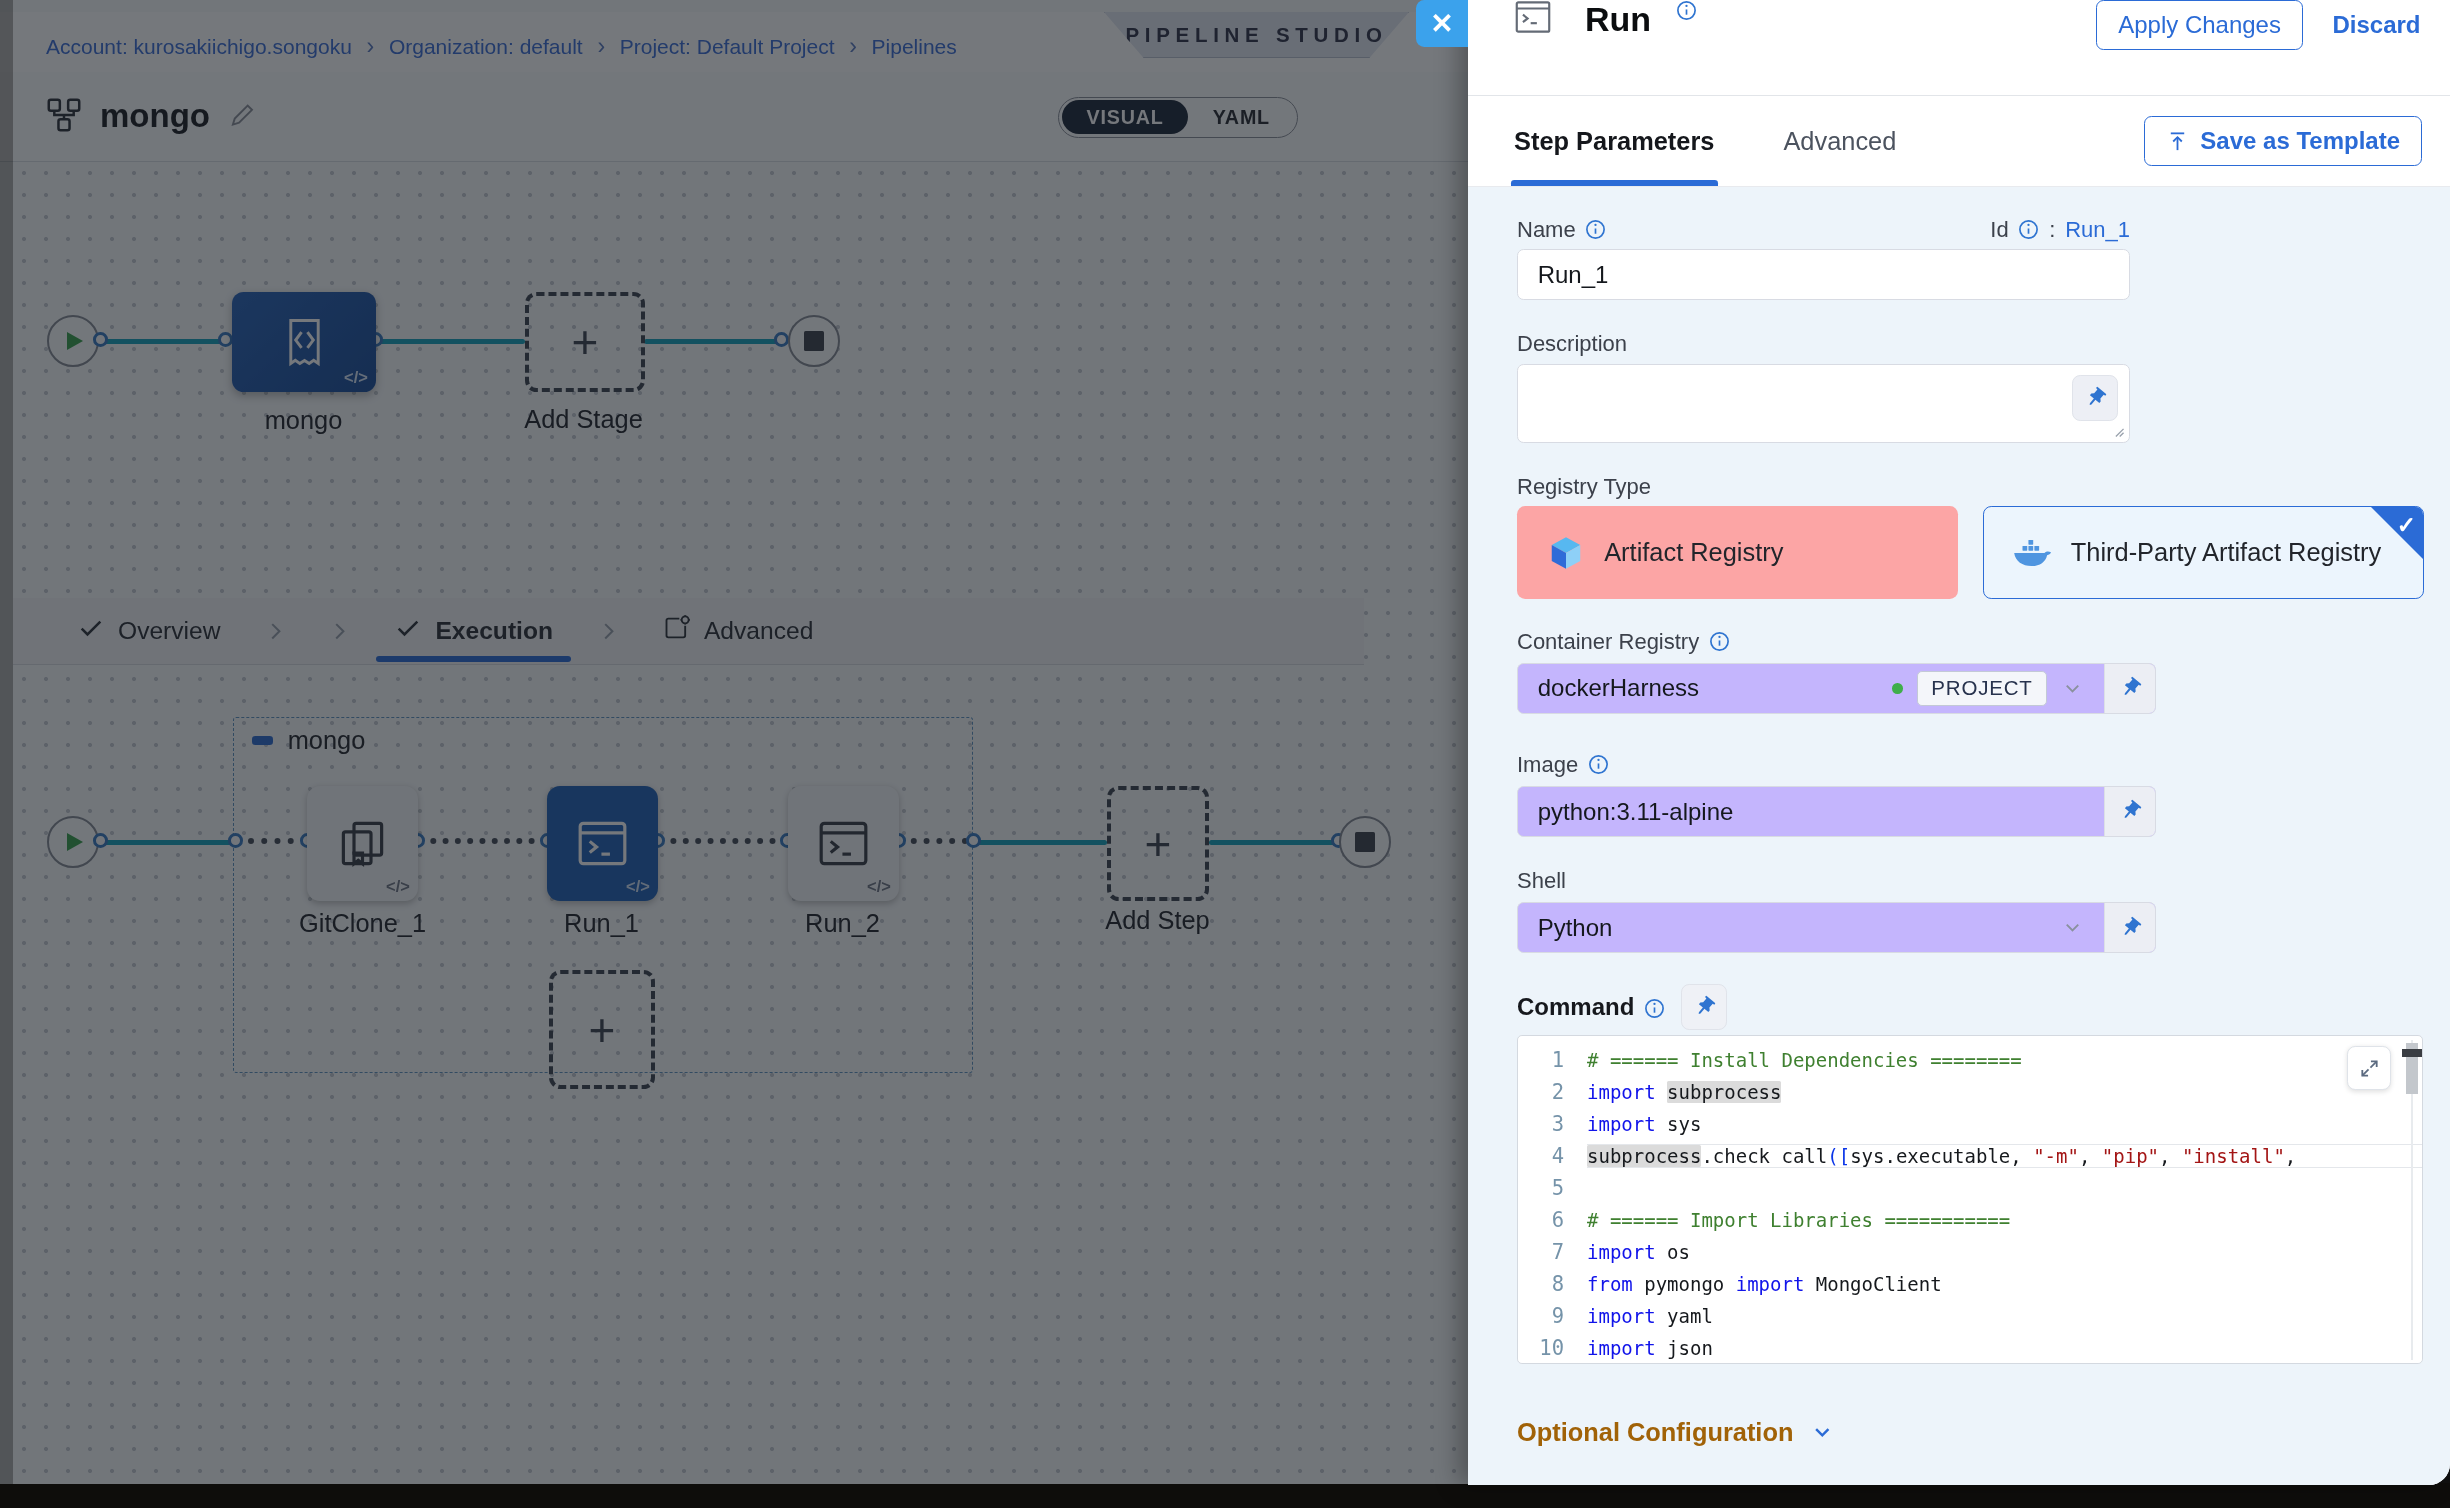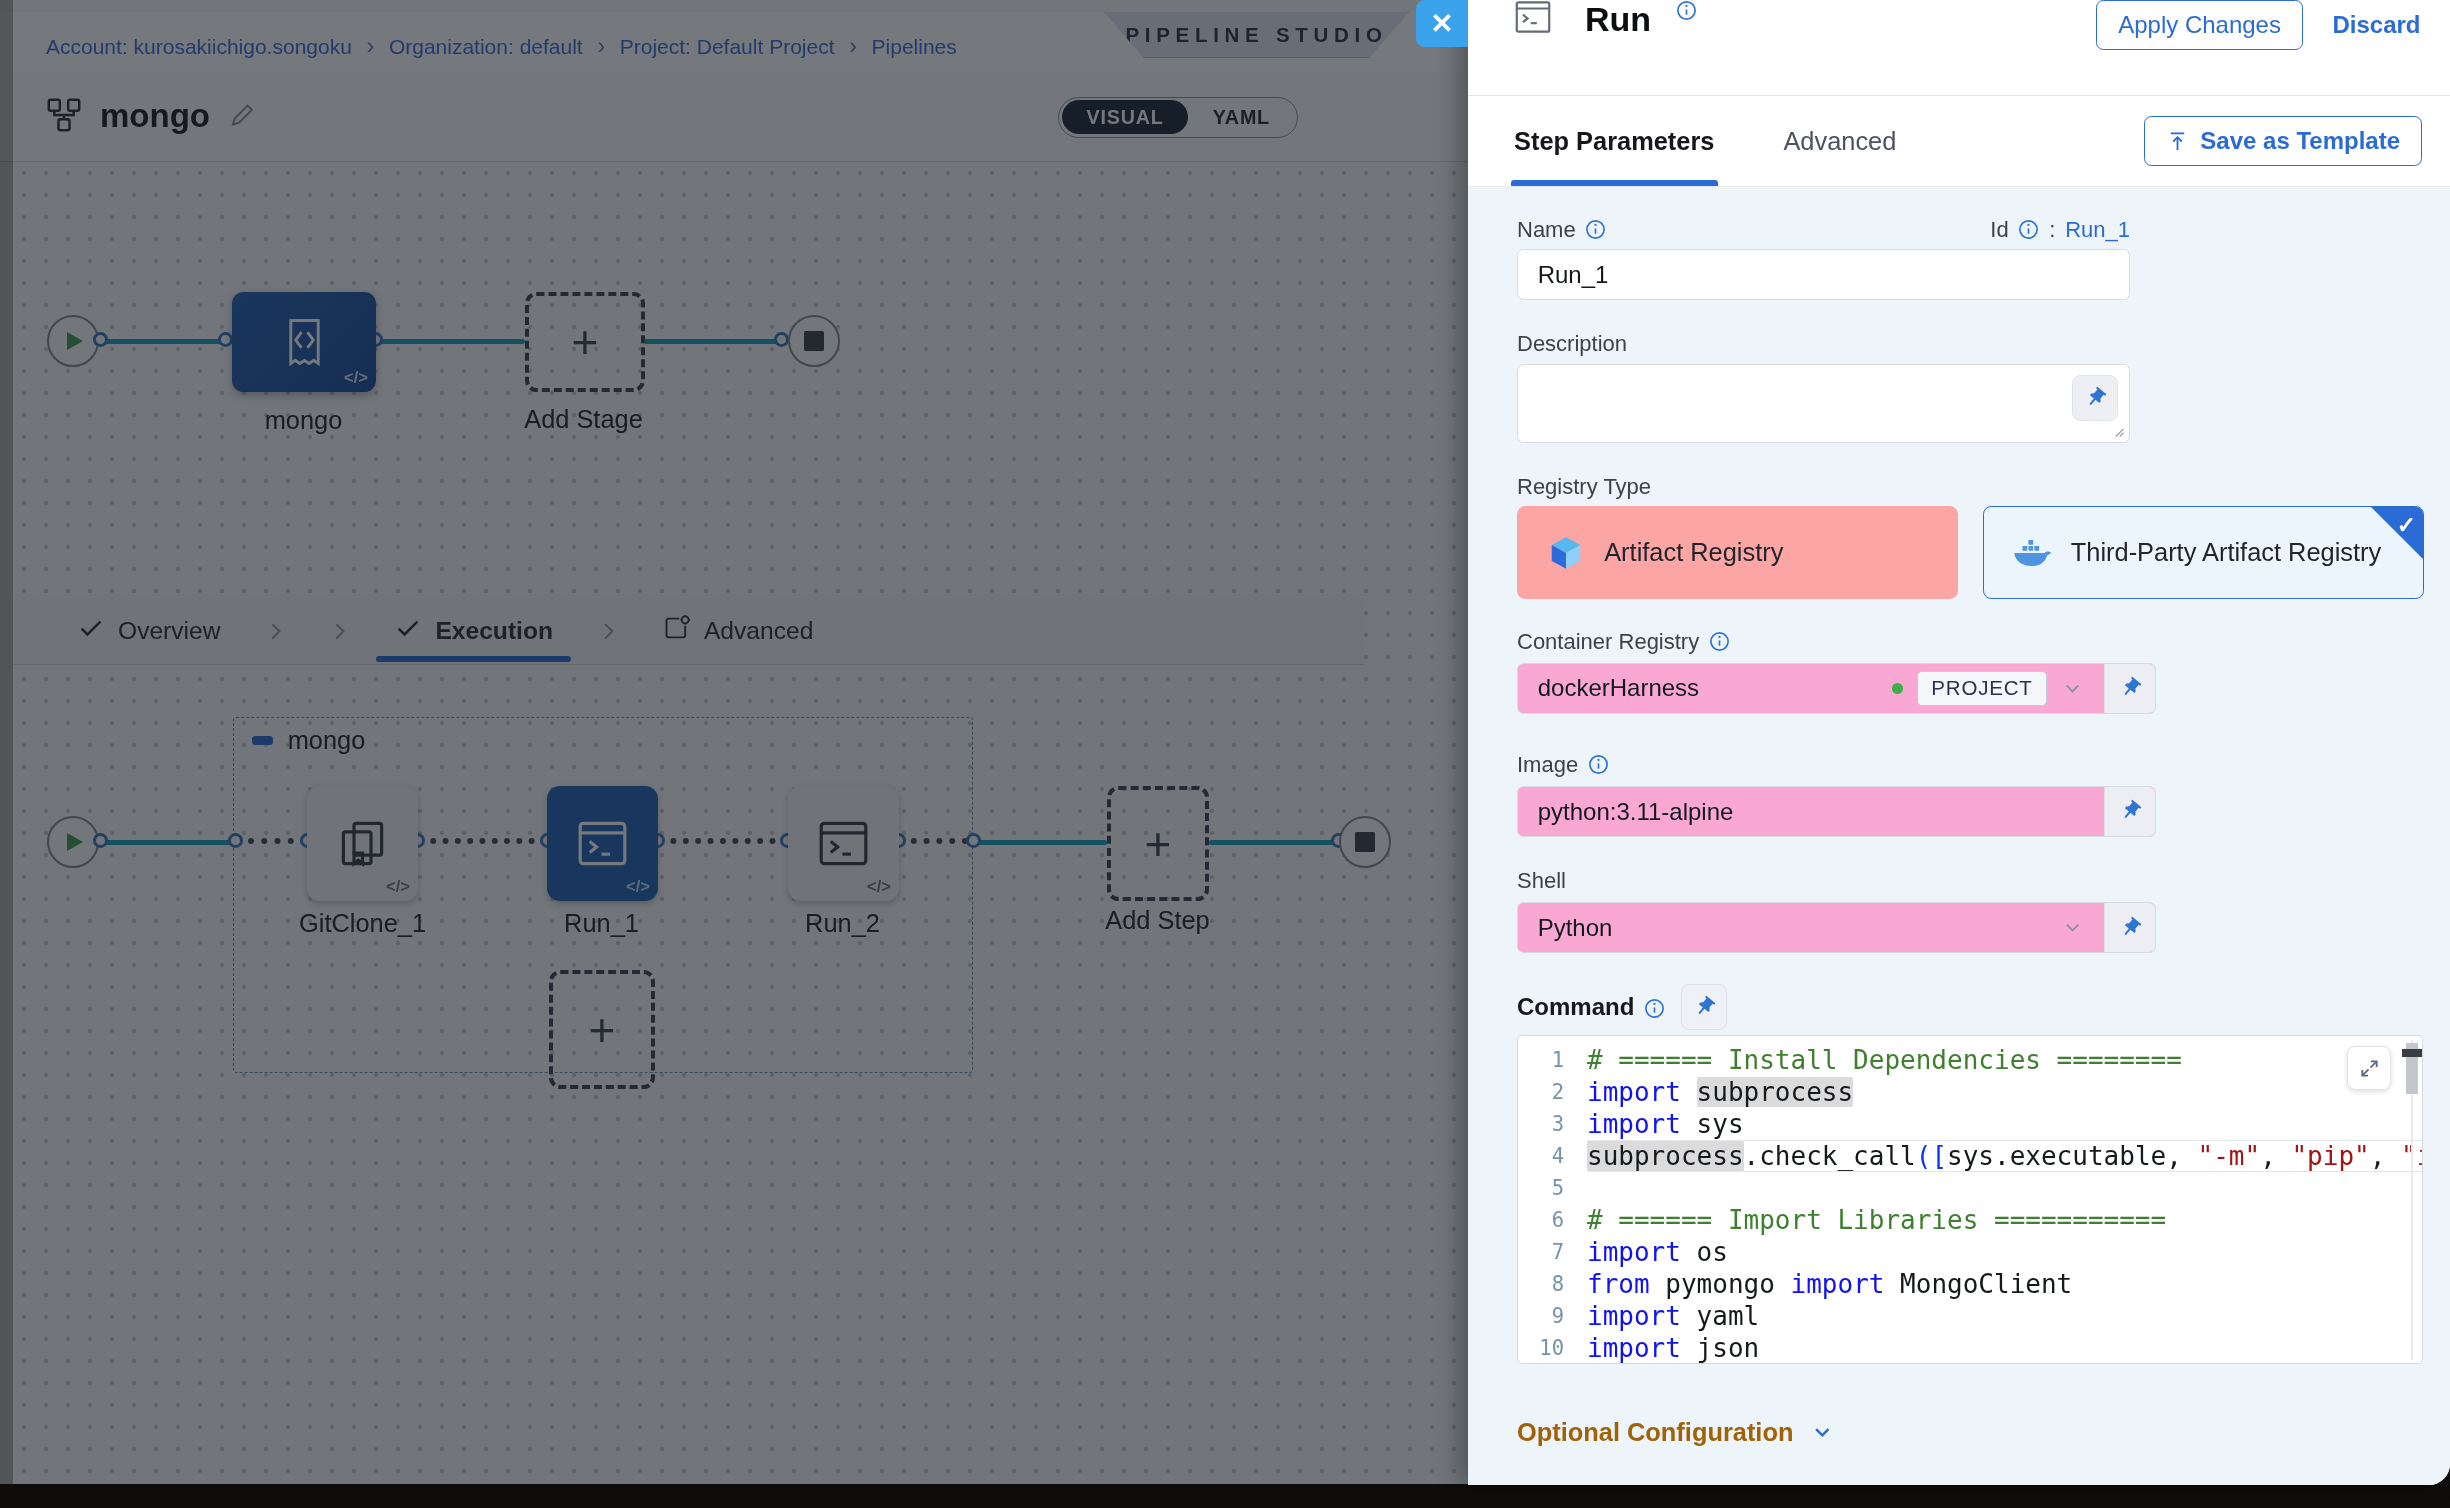--- a/index.html
+++ b/index.html
@@ -109,38 +109,38 @@
   .mt38 { margin-top:31px; } .mt36 { margin-top:29.5px; } .mt46 { margin-top:38px; }
 
   .cards { display:flex; gap:24.6px; margin-top:6.6px; }
   .reg-card { width:441px; height:93px; border-radius:8.2px; display:flex; align-items:center; padding:0 29.5px; gap:19.7px;
     font-size:25.4px; color:#22252b; cursor:pointer; position:relative; background:#fca5a5; }
   .reg-card.selected { background:#ecf5fd; border:1.6px solid #2b6bd6; overflow:hidden; }
   .reg-card .cicon { width:38px; height:38px; flex:none; }
   .sel-corner { position:absolute; top:0; right:0; width:0; height:0; border-top:52px solid #2b6bd6; border-left:52px solid transparent; }
   .sel-check { position:absolute; top:4.9px; right:6.6px; color:#fff; font-size:23px; font-weight:bold; }
 
-  .igroup { display:flex; width:639px; margin-top:8.2px; height:51px; border:0.8px solid #d8dbe3; border-radius:6.6px; background:#f9a8d4; overflow:hidden; }
+  .igroup { display:flex; width:639px; margin-top:8.2px; height:51px; border:0.8px solid #d8dbe3; border-radius:6.6px; background:#c4b5fd; overflow:hidden; }
   .igroup .ival { flex:1; display:flex; align-items:center; padding:0 19.7px; font-size:24px; color:#15181d; gap:14.7px; }
   .igroup .ival .grow { flex:1; }
   .green-dot { width:10.6px; height:10.6px; border-radius:50%; background:#3fae4a; flex:none; }
   .scope-badge { border:1.6px solid #c3c9d6; background:#f4f6fa; color:#27324d; border-radius:4.9px; font-size:20.5px; letter-spacing:0.8px;
     padding:4.9px 13px; flex:none; }
   .chev { width:23px; height:23px; color:#8a919e; flex:none; cursor:pointer; }
   .addon { width:51px; background:#eceef4; border-left:0.8px solid #dcdfe6; display:flex; align-items:center; justify-content:center; flex:none; cursor:pointer; }
 
   .cmd-row { display:flex; align-items:center; gap:16px; }
   .pin-btn { width:46px; height:46px; background:#eff1f6; border:0.8px solid #e0e3ea; border-radius:8.2px; display:flex; align-items:center; justify-content:center; cursor:pointer; }
 
   
   .editor { position:relative; margin-top:4.9px; width:906px; height:329px; background:#fff; border:0.8px solid #d4d9e0; border-radius:4.9px; overflow:hidden; }
   .code-rows { padding-top:8.2px; font-family:"DejaVu Sans Mono", monospace; }
   .crow { display:flex; height:32px; align-items:center; white-space:pre; }
   .ln { width:69px; text-align:right; padding-right:23px; font-size:20.5px; color:#7593a9; flex:none; }
-  .lc { flex:1; font-size:26px; color:#16191d; overflow:hidden; }
+  .lc { flex:1; font-size:19px; color:#16191d; overflow:hidden; }
   .crow.current .lc { border-top:0.8px solid #e4e7eb; border-bottom:0.8px solid #e4e7eb; }
   .tok-com { color:#3f8030; } .tok-kw { color:#1114ea; } .tok-pl { color:#16191d; } .tok-str { color:#a31515; } .tok-br { color:#0a35e8; }
   .tok-hl { background:#dbdbdb; border-radius:1.6px; }
   .expand-btn { position:absolute; top:9.8px; right:31px; width:44px; height:44px; background:#fff; border:0.8px solid #dfe3e9; border-radius:8.2px;
     box-shadow:0 1.6px 4.9px rgba(0,0,0,.12); display:flex; align-items:center; justify-content:center; cursor:pointer; }
   .expand-btn svg { width:23px; height:23px; }
   .vtrack { position:absolute; top:3.3px; bottom:3.3px; right:9px; width:1.6px; background:#e8ebee; }
   .vthumb { position:absolute; top:6.6px; right:4.1px; width:11.5px; height:51px; background:#c3c7cc; cursor:pointer; }
   .ruler-mark { position:absolute; top:13px; right:-2.5px; width:23px; height:7.4px; background:#3a3d42; }
 

